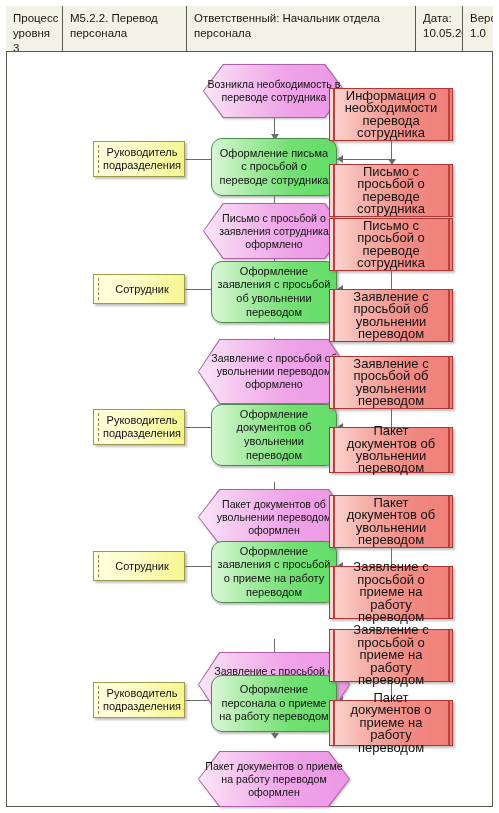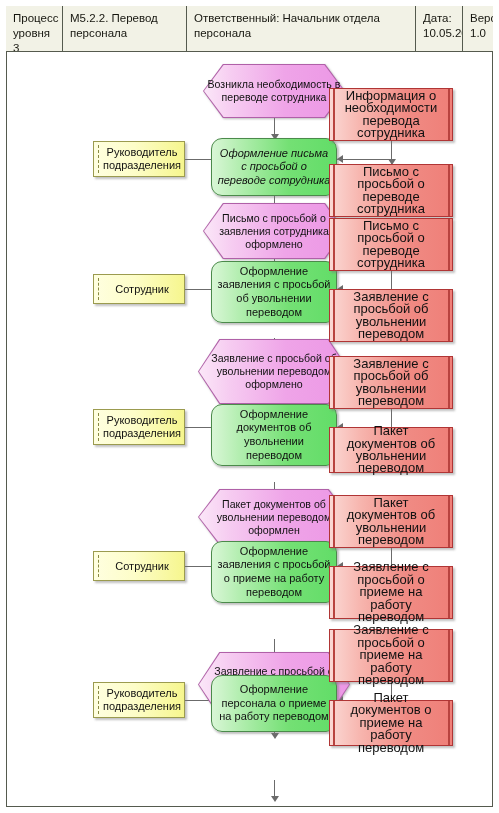--- a/index.html
+++ b/index.html
@@ -260,22 +260,27 @@
       <div class="evt-inner"></div>
       <div class="evt-txt">Пакет документов об увольнении переводом оформлен</div>
     </div>
 
     <div class="node evt-wrap" style="left:192px;top:596px;width:152px;height:65px;">
       <div class="evt-border"></div>
       <div class="evt-inner"></div>
       <div class="evt-txt">Заявление с просьбой о приеме на работу переводом оформлено</div>
     </div>
 
-
-    <div class="node proc" style="left:205px;top:82px;width:126px;height:58px;font-style:italic;">
+    <div class="node evt-wrap" style="left:192px;top:695px;width:152px;height:56px;">
+      <div class="evt-border"></div>
+      <div class="evt-inner"></div>
+      <div class="evt-txt">Пакет документов о приеме на работу переводом оформлен</div>
+    </div>
+
+    <div class="node proc" style="left:205px;top:82px;width:126px;height:58px;">
       <span>Оформление письма с просьбой о переводе сотрудника</span>
     </div>
 
     <div class="node proc" style="left:205px;top:205px;width:126px;height:62px;">
       <span>Оформление заявления с просьбой об увольнении переводом</span>
     </div>
 
     <div class="node proc" style="left:205px;top:348px;width:126px;height:62px;">
       <span>Оформление документов об увольнении переводом</span>
     </div>

